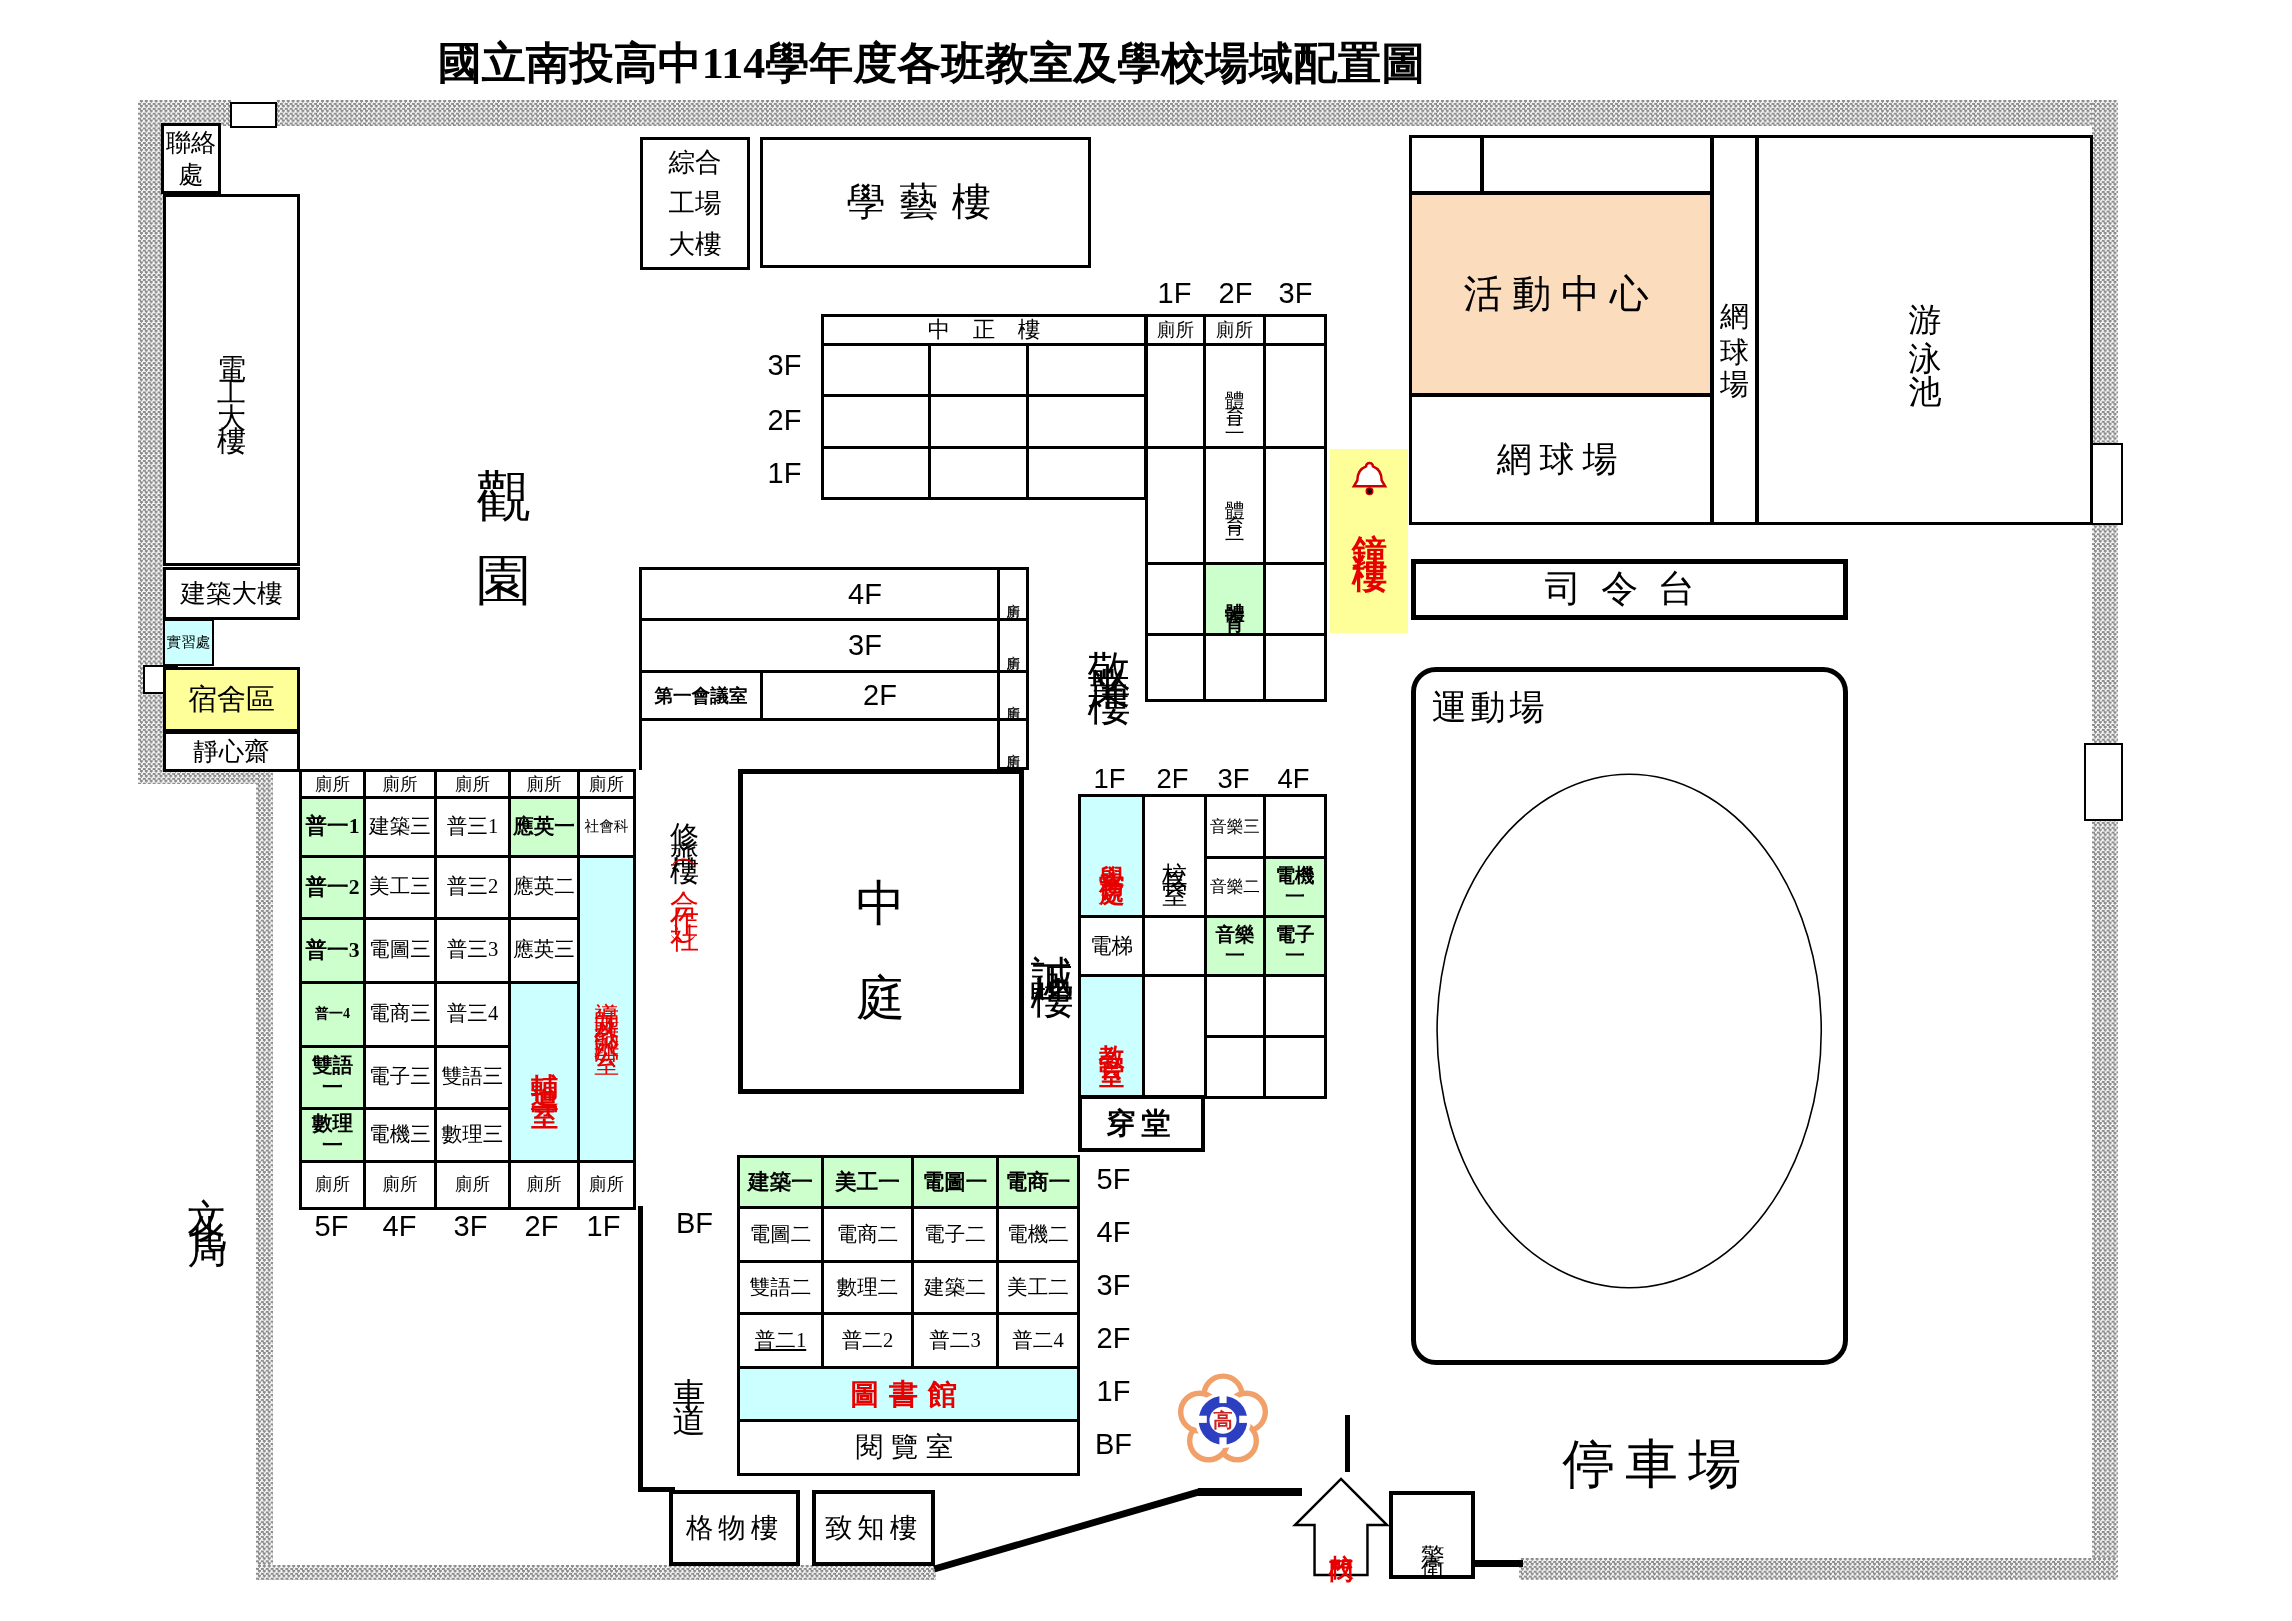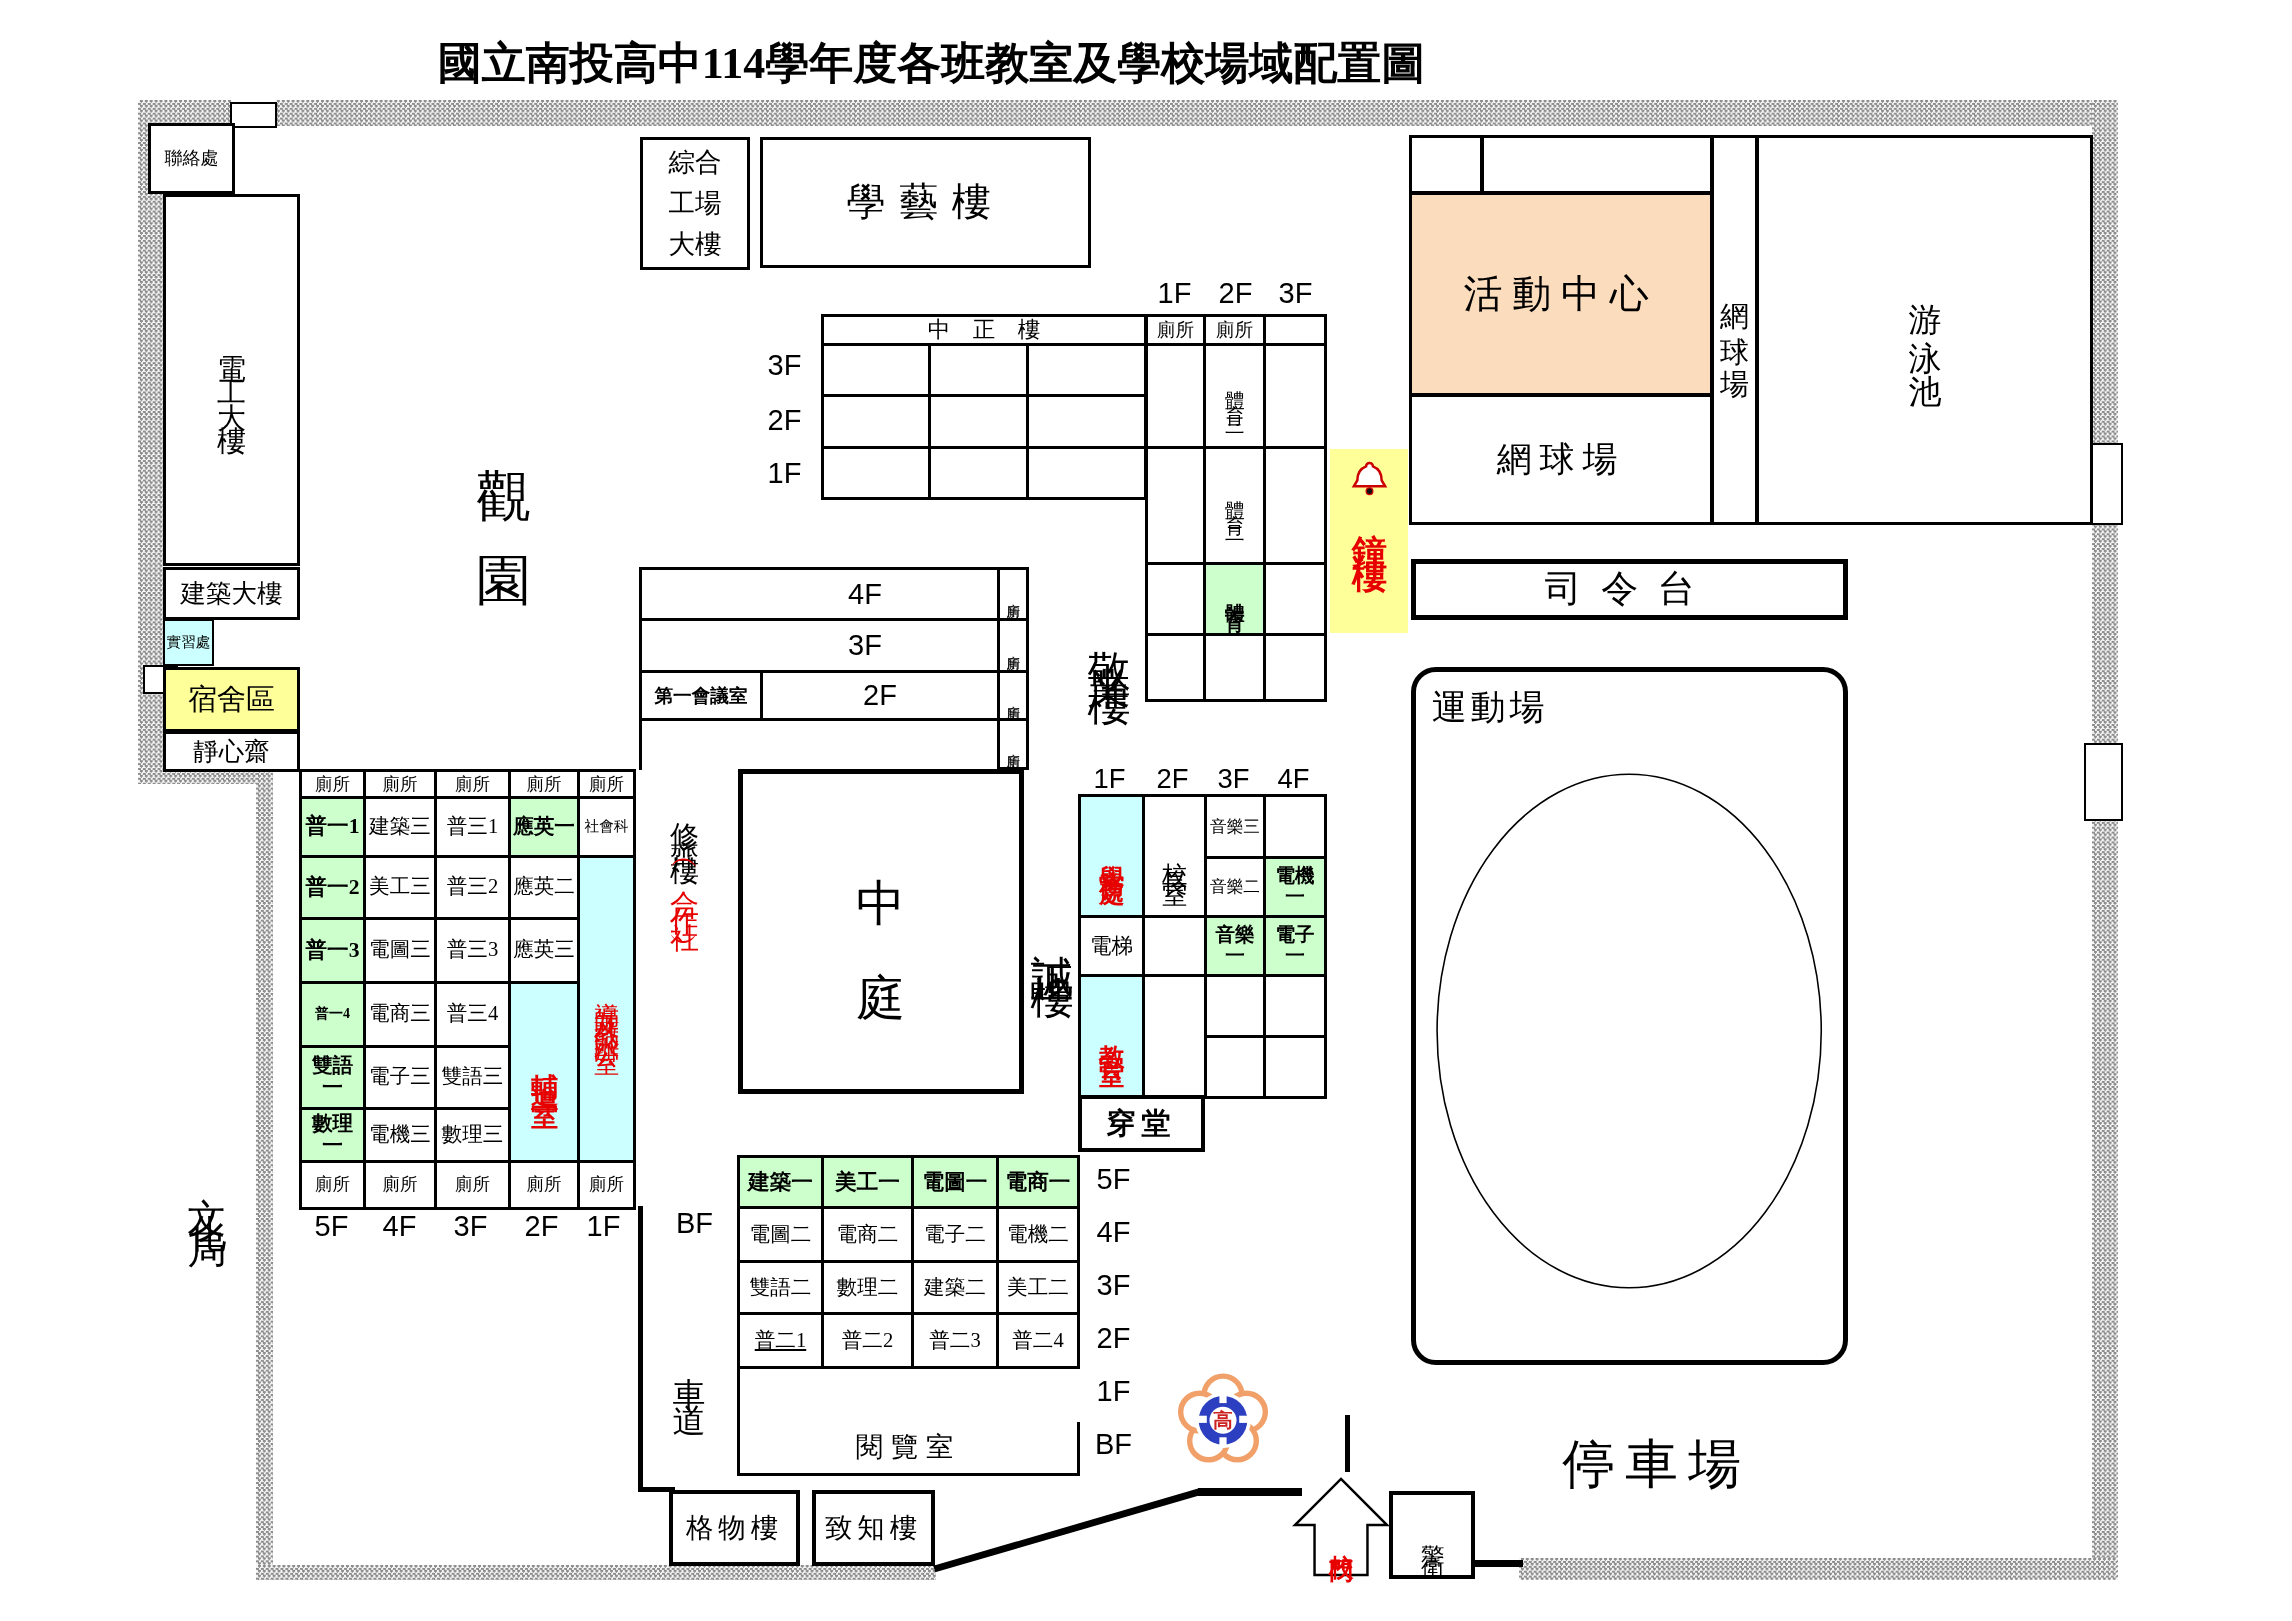--- a/index.html
+++ b/index.html
@@ -37,21 +37,21 @@
 <div class="wall" style="left:138px;top:100px;width:24.5px;height:684px;"></div>
 <div class="wall" style="left:138px;top:770px;width:134px;height:13.7px;"></div>
 <div class="wall" style="left:256px;top:770px;width:16.7px;height:810px;"></div>
 <div class="wall" style="left:256px;top:1565px;width:680px;height:14.7px;"></div>
 <div class="wall" style="left:1519px;top:1558px;width:598px;height:21.6px;"></div>
 <div class="notch" style="left:230px;top:102px;width:47px;height:25.5px;"></div>
 <div class="notch" style="left:143px;top:665px;width:35px;height:29px;"></div>
 <div class="notch" style="left:2084px;top:443px;width:39px;height:82px;"></div>
 <div class="notch" style="left:2084px;top:743px;width:39px;height:78px;"></div>
 
-<div class="box" style="left:148px;top:123px;width:87px;height:71px;font-size:18px;">
+<div class="box" style="left:161px;top:123px;width:60px;height:71px;font-size:25px;">
   <span>聯絡處</span>
 </div>
 <div class="box" style="left:163px;top:194px;width:137px;height:372px;">
   <span class="vt" style="font-size:29px;letter-spacing:23.5px;">電工大樓</span>
 </div>
 <div class="box" style="left:163px;top:567px;width:137px;height:53px;font-size:25.5px;">
   <span>建築大樓</span>
 </div>
 <div class="box cyan" style="left:163px;top:619px;width:51px;height:47px;font-size:14.7px;border-width:2.9px;">
   <span>實習處</span>
@@ -292,20 +292,23 @@
   <div style="grid-area:2/3;font-size:20.6px;">電子二</div>
   <div style="grid-area:2/4;font-size:20.6px;">電機二</div>
   <div style="grid-area:3/1;font-size:20.6px;">雙語二</div>
   <div style="grid-area:3/2;font-size:20.6px;">數理二</div>
   <div style="grid-area:3/3;font-size:20.6px;">建築二</div>
   <div style="grid-area:3/4;font-size:20.6px;">美工二</div>
   <div style="grid-area:4/1;font-size:20.6px;text-decoration:underline;">普二1</div>
   <div style="grid-area:4/2;font-size:20.6px;">普二2</div>
   <div style="grid-area:4/3;font-size:20.6px;">普二3</div>
   <div style="grid-area:4/4;font-size:20.6px;">普二4</div>
+  <div class="cyan" style="grid-area:5/1/6/5;">
+    <span class="red bold" style="font-size:29px;letter-spacing:9.8px;">圖書館</span>
+  </div>
   <div style="grid-area:6/1/7/5;font-size:27.4px;letter-spacing:7.8px;">閱覽室</div>
 </div>
 <div class="lbl latin" style="left:1084px;top:1162px;width:59px;height:35px;font-size:29px;">5F</div>
 <div class="lbl latin" style="left:1084px;top:1215px;width:59px;height:35px;font-size:29px;">4F</div>
 <div class="lbl latin" style="left:1084px;top:1268px;width:59px;height:35px;font-size:29px;">3F</div>
 <div class="lbl latin" style="left:1084px;top:1321px;width:59px;height:35px;font-size:29px;">2F</div>
 <div class="lbl latin" style="left:1084px;top:1374px;width:59px;height:35px;font-size:29px;">1F</div>
 <div class="lbl latin" style="left:1084px;top:1427px;width:59px;height:35px;font-size:29px;">BF</div>
 
 <div class="box" style="left:669px;top:1490px;width:131px;height:76px;border-width:4.9px;font-size:27.4px;letter-spacing:4.9px;">

